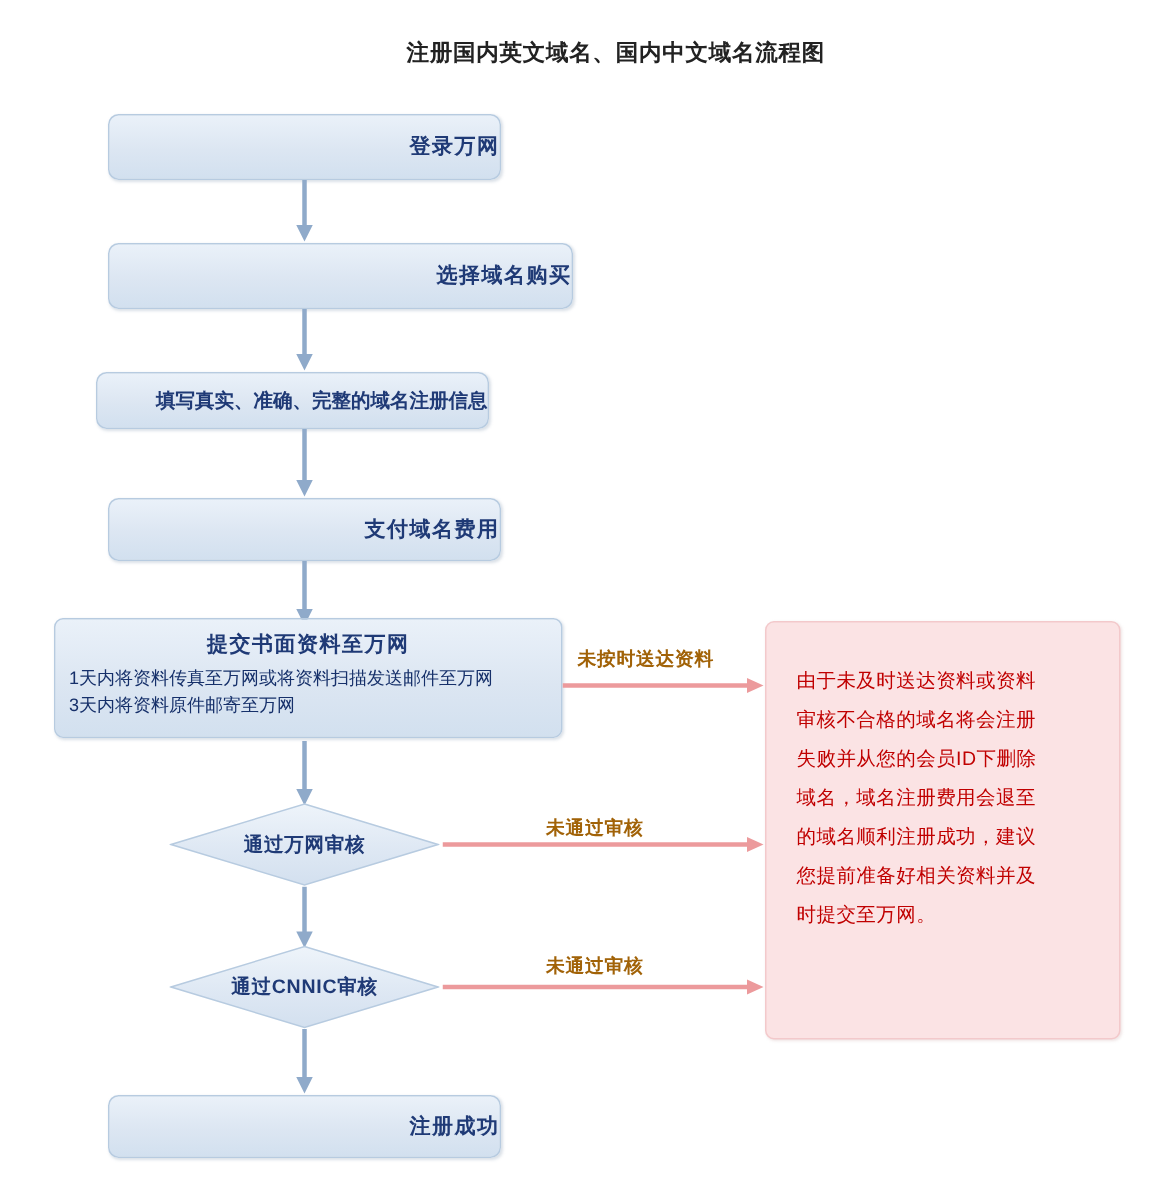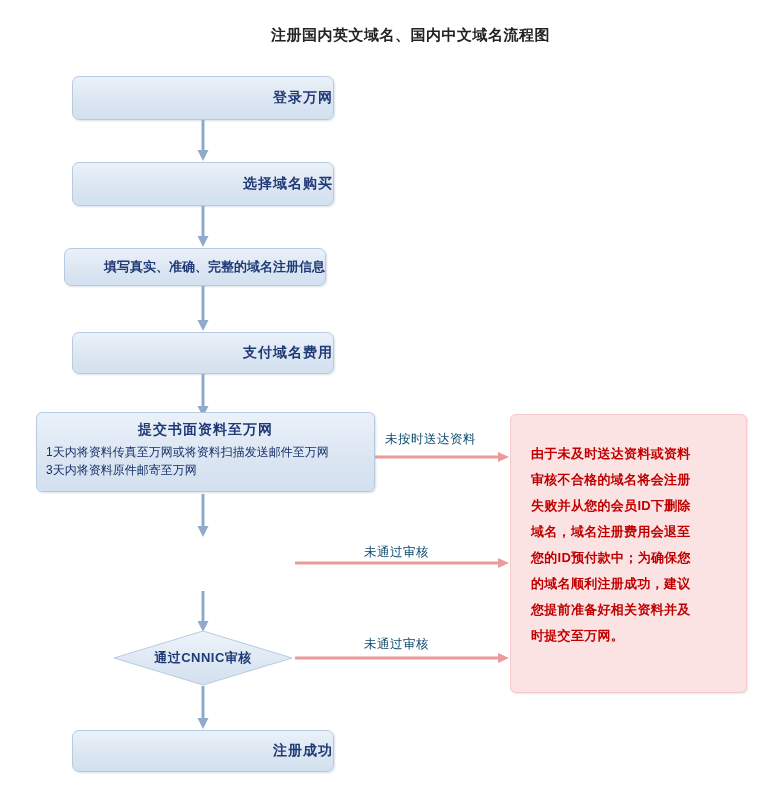--- a/index.html
+++ b/index.html
@@ -105,42 +105,42 @@
 
   
   .rarrow {
     position: absolute;
     height: 12px;
   }
   .rarrow svg { display: block; }
   .rlabel {
     position: absolute;
     font-size: 12.5px;
-    font-weight: 400;
-    color: #0c4a6e;
+    font-weight: 700;
+    color: #a16207;
     letter-spacing: 0.5px;
     white-space: nowrap;
   }
 
   
   .note {
     position: absolute;
     box-sizing: border-box;
     background: #fbe3e4;
     border: 1px solid #f3c9cb;
     border-radius: 6px;
     box-shadow: 1px 1px 2px rgba(190,150,150,0.25);
     padding: 26px 20px;
     display: flex;
     flex-direction: column;
     justify-content: flex-start;
   }
   .note .nline {
     font-size: 13px;
-    font-weight: 700;
+    font-weight: 400;
     color: #c00000;
     line-height: 2.0;
     letter-spacing: 0.3px;
     text-align: left;
   }
 </style>
 </head>
 <body>
 
 <div id="canvas">
@@ -151,21 +151,21 @@
     <div class="ptitle">登录万网</div>
   </div>
 
   <div class="vconn" style="left:196px; top:120px; height:42px;">
     <svg width="14" height="42" viewBox="0 0 14 42">
       <line x1="7" y1="0" x2="7" y2="31" stroke="#8faaca" stroke-width="3"></line>
       <polygon points="1.5,30 12.5,30 7,41" fill="#8faaca"></polygon>
     </svg>
   </div>
 
-  <div class="pbox" style="left:72px; top:162px; width:262px; height:44px;padding-left:24px;">
+  <div class="pbox" style="left:72px; top:162px; width:310px; height:44px;padding-left:24px;">
     <div class="ptitle">选择域名购买</div>
   </div>
 
   <div class="vconn" style="left:196px; top:206px; height:42px;">
     <svg width="14" height="42" viewBox="0 0 14 42">
       <line x1="7" y1="0" x2="7" y2="31" stroke="#8faaca" stroke-width="3"></line>
       <polygon points="1.5,30 12.5,30 7,41" fill="#8faaca"></polygon>
     </svg>
   </div>
 
@@ -205,20 +205,33 @@
     </svg>
   </div>
 
   <div class="vconn" style="left:196px; top:494px; height:44px;">
     <svg width="14" height="44" viewBox="0 0 14 44">
       <line x1="7" y1="0" x2="7" y2="33" stroke="#8faaca" stroke-width="3"></line>
       <polygon points="1.5,32 12.5,32 7,43" fill="#8faaca"></polygon>
     </svg>
   </div>
 
+  <div class="diamond-wrap" style="left:113px; top:535px; width:180px; height:56px;">
+    <svg width="180" height="56" viewBox="0 0 180 56">
+      <defs>
+        <linearGradient id="dgrad1" x1="0" y1="0" x2="0" y2="1">
+          <stop offset="0%" stop-color="#eef4fa"></stop>
+          <stop offset="60%" stop-color="#dde7f3"></stop>
+          <stop offset="100%" stop-color="#d3e0ef"></stop>
+        </linearGradient>
+      </defs>
+      <polygon points="90,1 179,28 90,55 1,28" fill="url(#dgrad1)" stroke="#b7cbe0" stroke-width="1"></polygon>
+    </svg>
+    <div class="diamond-label">通过万网审核</div>
+  </div>
 
   <div class="rlabel" style="left:364px; top:544px;">未通过审核</div>
   <div class="rarrow" style="left:295px; top:557px; width:215px;">
     <svg width="215" height="12" viewBox="0 0 215 12">
       <line x1="0" y1="6" x2="204" y2="6" stroke="#ec9a9c" stroke-width="3"></line>
       <polygon points="203,1 203,11 214,6" fill="#ec9a9c"></polygon>
     </svg>
   </div>
 
   <div class="vconn" style="left:196px; top:591px; height:42px;">
@@ -259,19 +272,18 @@
 
   <div class="pbox" style="left:72px; top:730px; width:262px; height:42px;">
     <div class="ptitle">注册成功</div>
   </div>
 
   <div class="note" style="left:510px; top:414px; width:237px; height:279px;">
     <div class="nline">由于未及时送达资料或资料</div>
     <div class="nline">审核不合格的域名将会注册</div>
     <div class="nline">失败并从您的会员ID下删除</div>
     <div class="nline">域名，域名注册费用会退至</div>
-    <div class="nline">您的ID预付款中；为确保您</div>
     <div class="nline">的域名顺利注册成功，建议</div>
     <div class="nline">您提前准备好相关资料并及</div>
     <div class="nline">时提交至万网。</div>
   </div>
 
 </div>
 
 </body></html>

